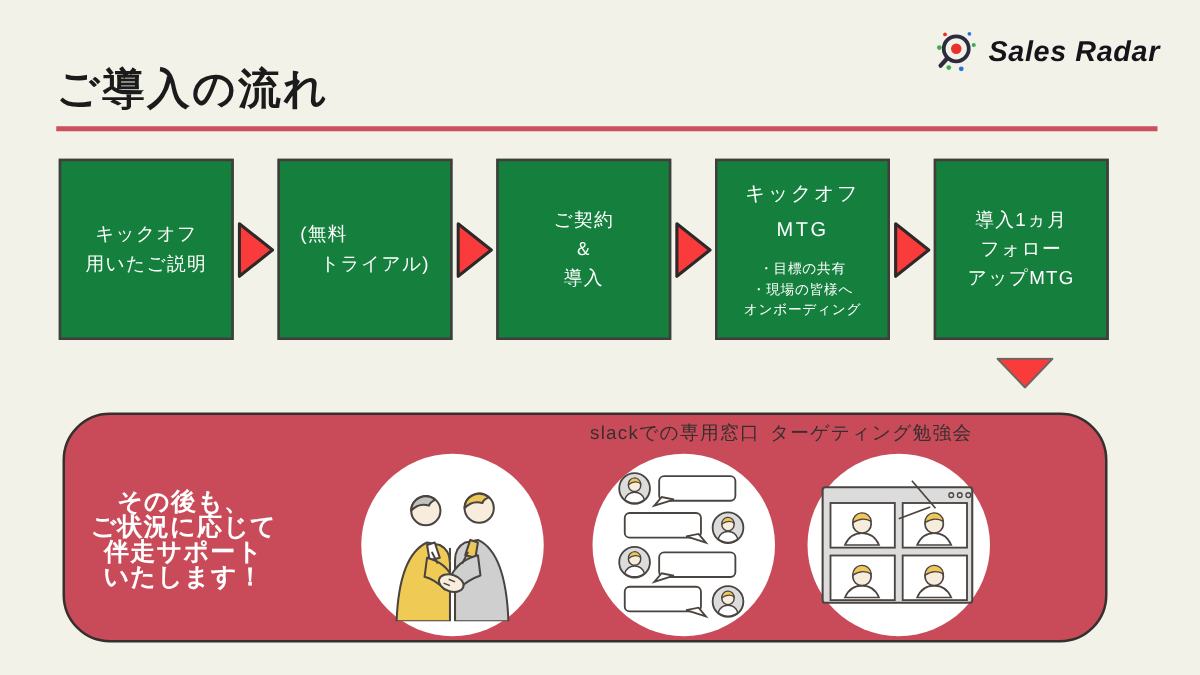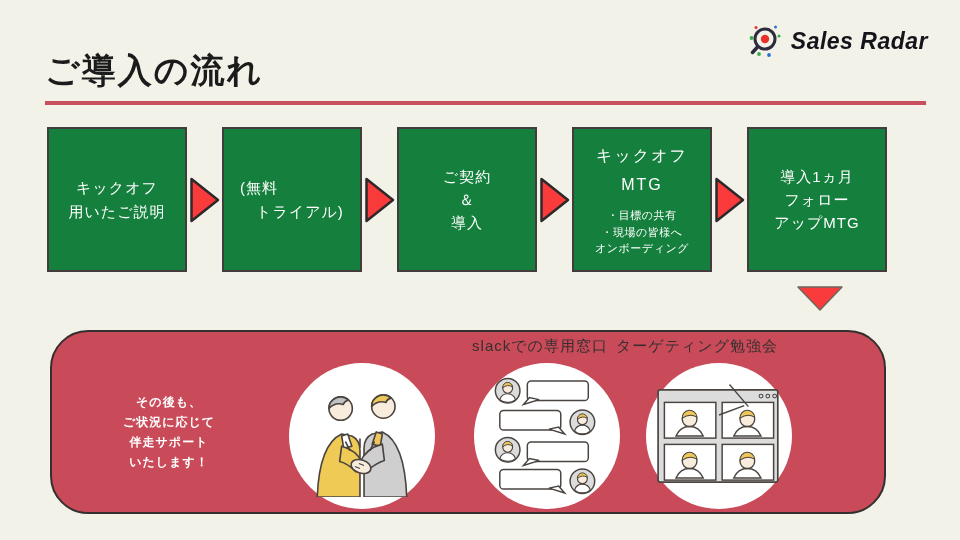--- a/index.html
+++ b/index.html
@@ -19,21 +19,21 @@
   .step-box{flex:0 0 140px;background:#15803d;border:2px solid #433C3C;box-sizing:border-box;display:flex;flex-direction:column;justify-content:center;align-items:center;color:#fff;}
   .step-text{white-space:pre-line;text-align:center;font-size:15px;line-height:1.55;letter-spacing:1px;}
   .step-text.align-left{text-align:left;}
   .step-title{white-space:pre-line;text-align:center;font-size:16px;line-height:1.8;letter-spacing:2px;}
   .step-sub{white-space:pre-line;text-align:center;font-size:11px;line-height:1.5;letter-spacing:.5px;margin-top:7px;}
   .arrow-right{align-self:center;flex:0 0 auto;}
   .down-arrow{position:absolute;left:797px;top:286px;}
 
   
   .support{position:absolute;left:50px;top:330px;width:836px;height:184px;background:#C94B59;border:2px solid #352F2F;border-radius:38px;box-sizing:border-box;}
-  .support-message{position:absolute;left:22px;top:60px;width:190px;text-align:center;white-space:pre-line;color:#fff;font-weight:bold;font-size:12px;line-height:20px;letter-spacing:1px;}
+  .support-message{position:absolute;left:0;top:60px;width:190px;text-align:center;white-space:pre-line;color:#fff;font-weight:bold;font-size:20px;line-height:20px;letter-spacing:1px;}
   .feature-label{position:absolute;top:5px;transform:translateX(-50%);font-size:15px;color:#362F2F;letter-spacing:1px;white-space:nowrap;}
   .feature-label.f1{left:307px;}
   .feature-label.f2{left:488px;}
   .feature-label.f3{left:645px;}
   .feature-circle{position:absolute;top:31px;width:146px;height:146px;background:#fff;border-radius:50%;display:flex;align-items:center;justify-content:center;}
   .feature-circle.c1{left:237px;}
   .feature-circle.c2{left:422px;}
   .feature-circle.c3{left:594px;}
 </style>
 </head>

